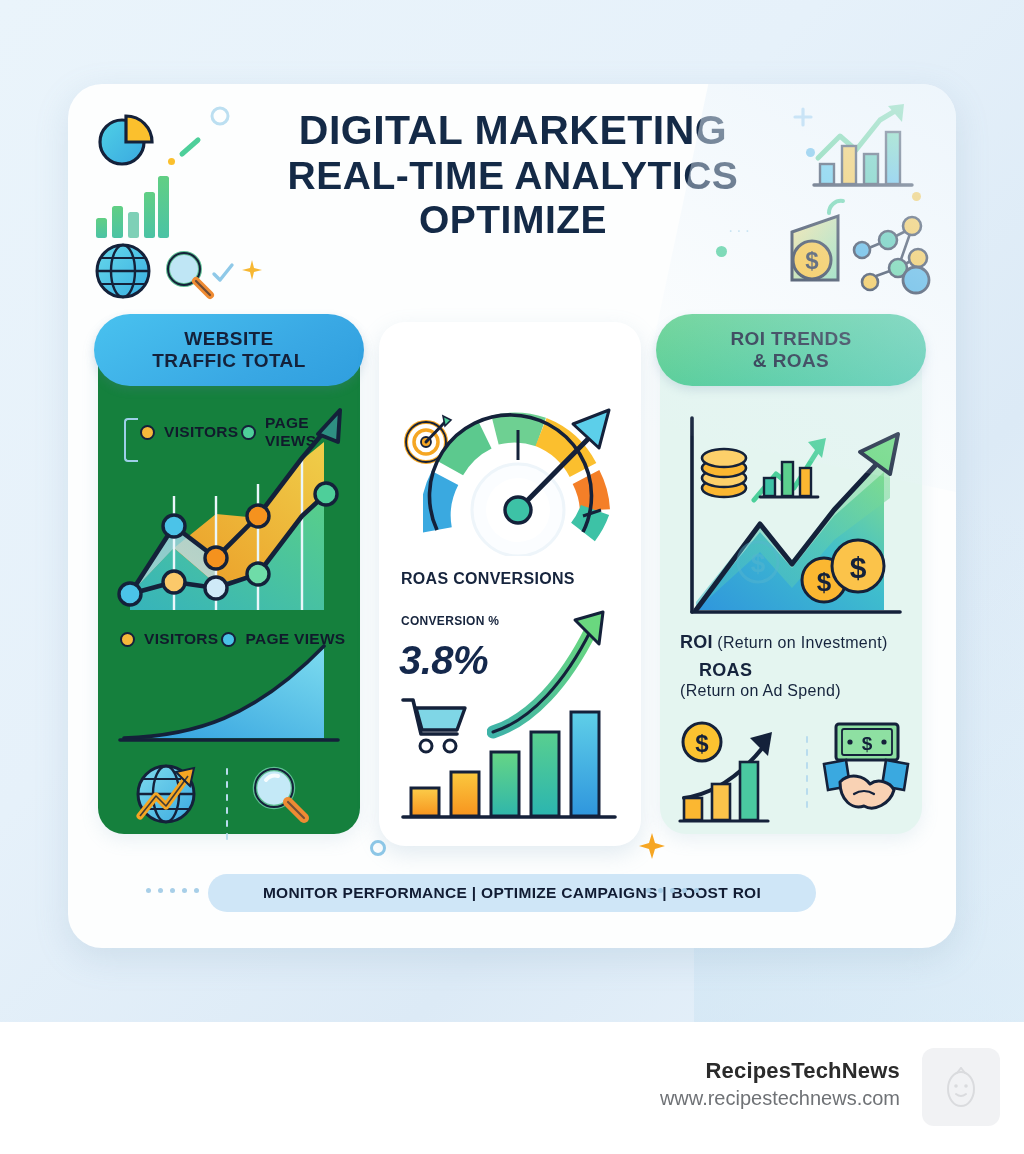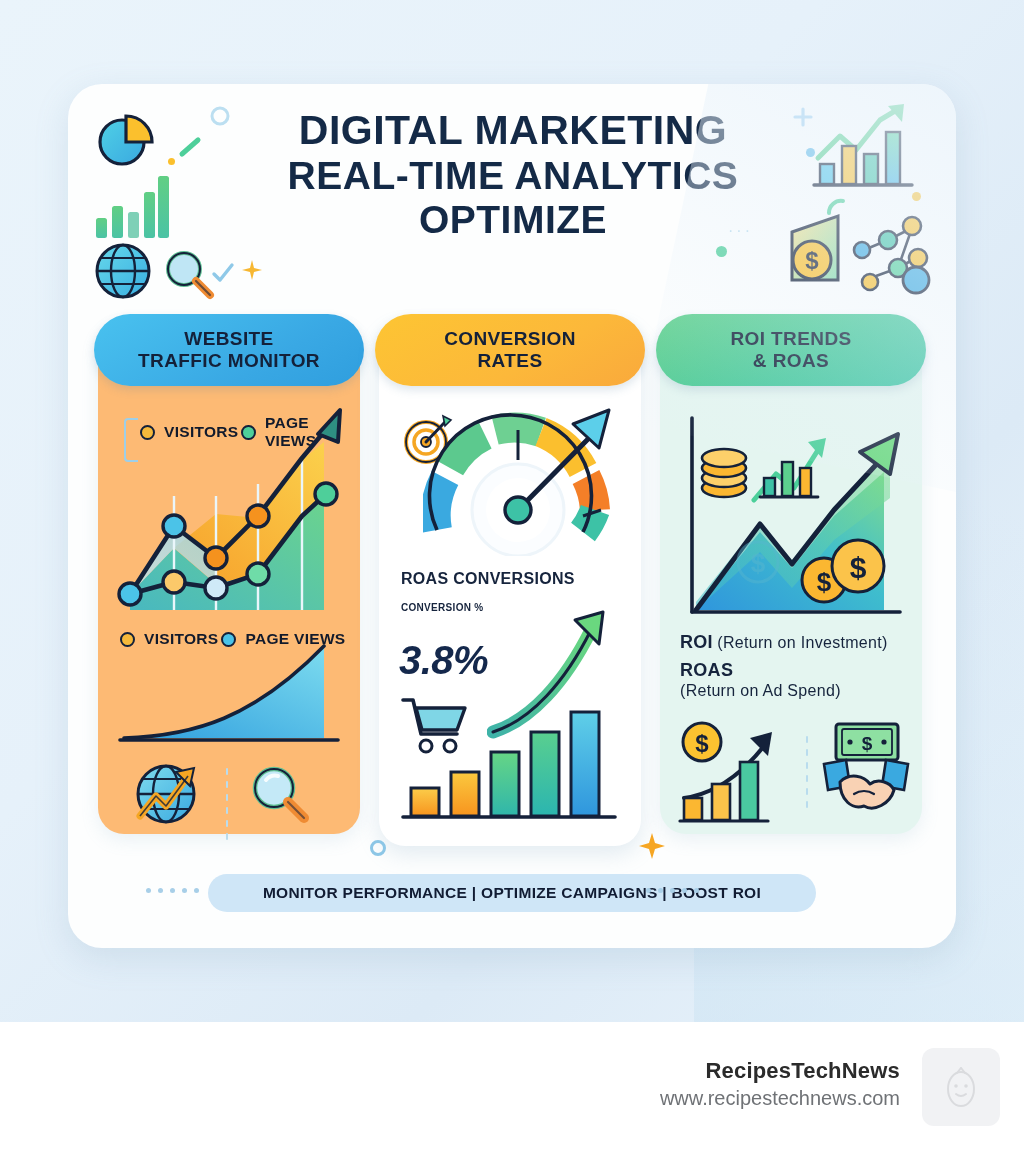--- a/index.html
+++ b/index.html
@@ -51,21 +51,21 @@
   .hdr-right{position:absolute;right:12px;top:16px;width:160px;height:200px;}
   .ic{position:absolute;}
 
   
   .panels{position:absolute;left:0;top:222px;width:888px;height:540px;}
   .panel{
     position:absolute;top:16px;width:262px;height:512px;
     border-radius:26px;
     box-shadow:0 6px 18px rgba(120,160,190,.14);
   }
-  .p1{left:30px;background:#fdba74;}
+  .p1{left:30px;background:#15803d;}
   .p2{left:311px;background:#ffffff;height:524px;box-shadow:0 8px 22px rgba(120,160,190,.20);}
   .p3{left:592px;background:#e4f5f0;}
 
   .pill{
     position:absolute;left:-4px;top:-8px;width:270px;height:72px;
     border-radius:36px;display:flex;align-items:center;justify-content:center;
     text-align:center;color:#14213a;font-weight:bold;font-size:19px;
     line-height:1.14;letter-spacing:.4px;
     box-shadow:0 4px 10px rgba(90,130,160,.20);
   }
@@ -253,21 +253,21 @@
       <div class="sparkle" style="left:648px;top:162px;width:11px;height:11px;border-radius:50%;background:#4ecf9a;"></div>
       <div class="sparkle" style="left:660px;top:138px;color:#b9dcee;font-size:16px;letter-spacing:3px;">···</div>
     </div>
 
     <div class="panels">
 
       <div class="panel p1">
         <div class="pill pill1">
           <div>
             <div>WEBSITE</div>
-            <div>TRAFFIC MONITOR</div>
+            <div>TRAFFIC TOTAL</div>
           </div>
         </div>
 
         <div class="legend" style="left:42px;top:92px;">
           <div class="bracket"></div>
           <div class="lg-row">
             <span class="dot" style="background:#f6b93b;"></span>
             <span class="lg-txt">VISITORS</span>
           </div>
           <div class="lg-row">
@@ -370,26 +370,20 @@
           <i></i>
             <i></i>
             <i></i>
             <i></i>
             <i></i>
             <i></i>
         </div>
       </div>
 
       <div class="panel p2">
-        <div class="pill pill2">
-          <div>
-            <div>CONVERSION</div>
-            <div>RATES</div>
-          </div>
-        </div>
 
         <svg style="position:absolute;left:20px;top:88px;" width="58" height="56" viewBox="0 0 58 56">
           <circle cx="27" cy="32" r="20" fill="#fff" stroke="#f5a623" stroke-width="4"></circle>
           <circle cx="27" cy="32" r="20" fill="none" stroke="#14213a" stroke-width="1.8"></circle>
           <circle cx="27" cy="32" r="12" fill="#fff" stroke="#f5a623" stroke-width="3.5"></circle>
           <circle cx="27" cy="32" r="5" fill="#f5a623" stroke="#14213a" stroke-width="1.8"></circle>
           <path d="M27 32 L46 12" stroke="#14213a" stroke-width="3" stroke-linecap="round"></path>
           <path d="M44 6 L52 10 L46 16 Z" fill="#4ecf9a" stroke="#14213a" stroke-width="1.6"></path>
         </svg>
 
@@ -408,21 +402,21 @@
           <line x1="160" y1="110" x2="178" y2="104" stroke="#14213a" stroke-width="3"></line>
           <circle cx="95" cy="104" r="46" fill="#fbfdff"></circle>
           <circle cx="95" cy="104" r="46" fill="none" stroke="#eef5fa" stroke-width="3"></circle>
           <circle cx="95" cy="104" r="32" fill="#ffffff"></circle>
           <line x1="95" y1="104" x2="168" y2="30" stroke="#14213a" stroke-width="5" stroke-linecap="round"></line>
           <path d="M150 18 L186 4 L176 42 Z" fill="#5ccfea" stroke="#14213a" stroke-width="3" stroke-linejoin="round"></path>
           <circle cx="95" cy="104" r="13" fill="#3dc2a6" stroke="#14213a" stroke-width="3.4"></circle>
         </svg>
 
         <span class="ptxt" style="left:22px;top:248px;font-size:16px;">ROAS CONVERSIONS</span>
-        <span class="ptxt" style="left:22px;top:280px;font-size:10px;">CONVERSION %</span>
+        <span class="ptxt" style="left:22px;top:292px;font-size:12px;">CONVERSION %</span>
         <span class="ptxt big-pct" style="left:20px;top:316px;font-style:italic;">3.8%</span>
 
         <svg style="position:absolute;left:108px;top:288px;" width="138" height="132" viewBox="0 0 138 132">
           <defs>
               <linearGradient id="ga" x1="0" y1="1" x2="1" y2="0">
             <stop offset="0" stop-color="#3fb3a8"></stop>
                 <stop offset="1" stop-color="#6ad87f"></stop>
               </linearGradient>
             </defs>
           <path d="M6 122 C 44 110, 78 72, 104 20" stroke="url(#ga)" stroke-width="13" fill="none" stroke-linecap="round"></path>
@@ -524,21 +518,21 @@
           <rect x="24" y="12" width="11" height="34" fill="#5ccf8e" stroke="#14213a" stroke-width="2.4"></rect>
           <rect x="42" y="18" width="11" height="28" fill="#fbb731" stroke="#14213a" stroke-width="2.4"></rect>
           <line x1="2" y1="47" x2="60" y2="47" stroke="#14213a" stroke-width="2.8" stroke-linecap="round"></line>
         </svg>
 
         <div style="position:absolute;left:20px;top:310px;">
           <span class="ptxt" style="position:static;font-size:18px;">ROI</span>
           <span class="ptxt sub-reg" style="position:static;font-size:16px;">(Return on Investment)</span>
         </div>
         <div style="position:absolute;left:20px;top:338px;">
-          <div class="ptxt" style="position:static;font-size:18px;">ROAS</div>
+          <div class="ptxt" style="position:static;font-size:18px;margin-left:19px;">ROAS</div>
           <div class="ptxt sub-reg" style="position:static;font-size:16px;margin-top:1px;">(Return on Ad Spend)</div>
         </div>
 
         <svg style="position:absolute;left:18px;top:396px;" width="112" height="110" viewBox="0 0 112 110">
           <circle cx="24" cy="24" r="19" fill="#fbc230" stroke="#14213a" stroke-width="3"></circle>
           <text x="24" y="34" text-anchor="middle" font-size="24" font-weight="bold" fill="#14213a" font-family="Liberation Sans, sans-serif">$</text>
           <path d="M6 80 C 36 76, 62 58, 86 28" stroke="#14213a" stroke-width="4" fill="none" stroke-linecap="round"></path>
           <path d="M72 20 L94 14 L90 38 Z" fill="#14213a"></path>
           <rect x="6" y="80" width="18" height="22" fill="#fbb731" stroke="#14213a" stroke-width="2.6"></rect>
           <rect x="34" y="66" width="18" height="36" fill="#fbc34a" stroke="#14213a" stroke-width="2.6"></rect>

